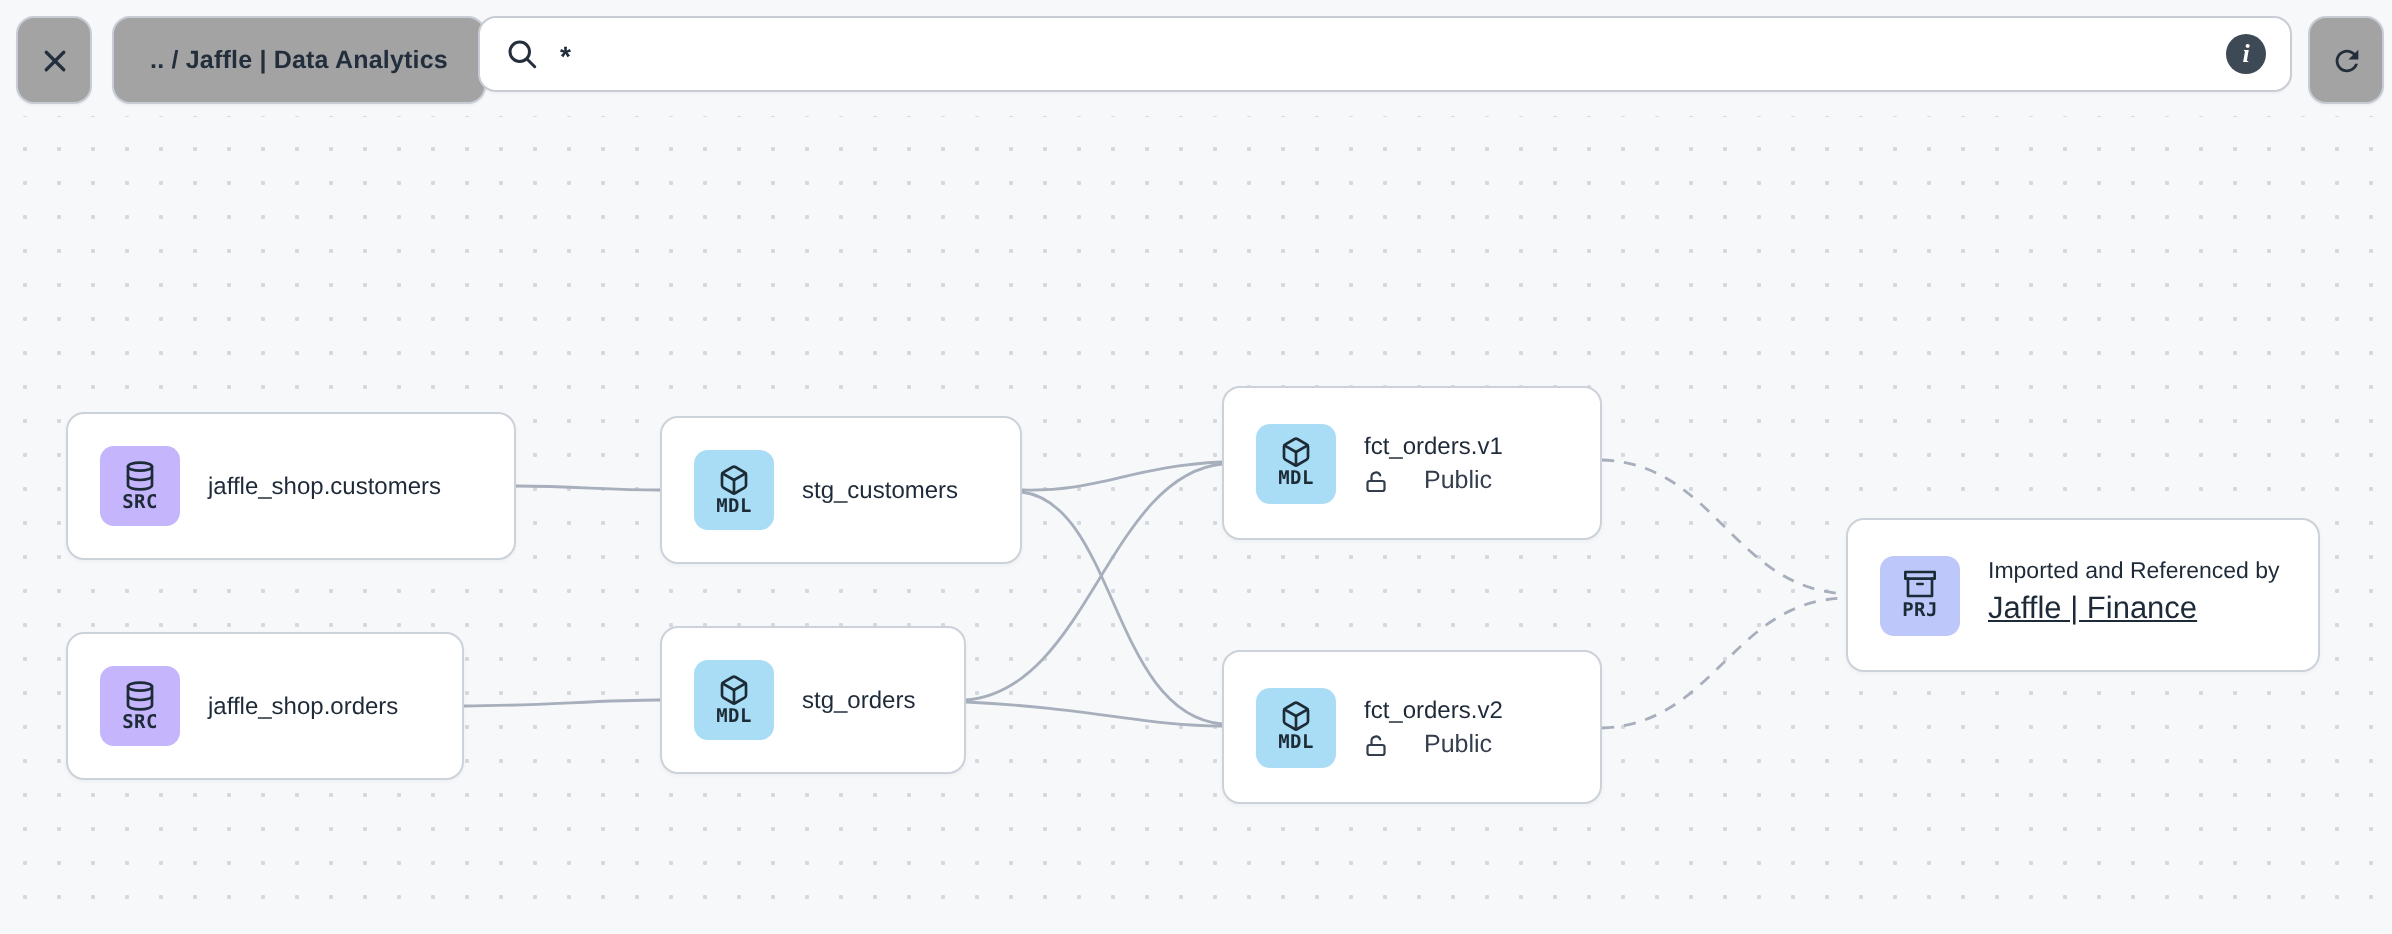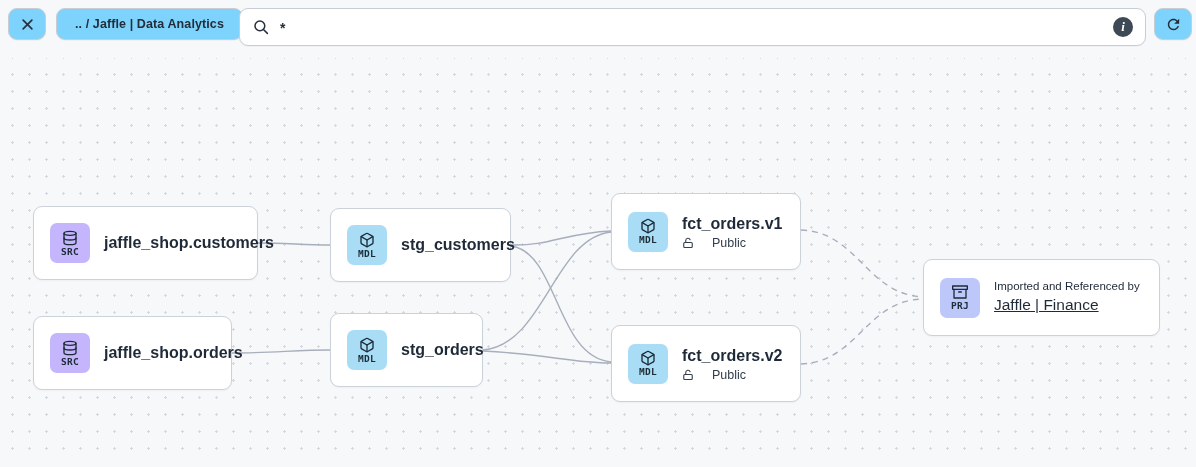--- a/index.html
+++ b/index.html
@@ -16,22 +16,22 @@
   
   .dots {
     position:absolute; left:0; right:0; top:58px; bottom:12px;
     background-image:radial-gradient(#d5d9df 1px, transparent 1.2px);
     background-size:17px 17px;
     background-position:4px 8px;
   }
 
   
   .tb-btn {
-    position:absolute; top:8px; height:32px;
-    background:#7dd3fc; border:1px solid #c8cdd5; border-radius:9px;
+    position:absolute; top:8px; height:44px;
+    background:#a3a3a3; border:1px solid #c8cdd5; border-radius:9px;
     display:flex; align-items:center; justify-content:center;
     cursor:pointer; color:#232e3c;
     box-shadow:0 1px 1px rgba(20,30,50,.03);
   }
   .close-btn   { left:8px;    width:38px; }
   .breadcrumb  { left:56px;   padding:0 18px; font-size:12.5px; font-weight:700; letter-spacing:.1px; }
   .refresh-btn { left:1154px; width:38px; }
 
   .searchbox {
     position:absolute; top:8px; left:239px; width:907px; height:38px;
@@ -71,21 +71,21 @@
     gap:1px; color:#1c2b36;
   }
   .badge-src { background:#c4b5fd; }
   .badge-mdl { background:#a9ddf6; }
   .badge-prj { background:#bdc7f9; }
   .badge-label {
     font-family:"DejaVu Sans Mono", monospace;
     font-size:9.5px; font-weight:700; letter-spacing:.2px; line-height:1;
   }
   .node-text { display:flex; flex-direction:column; justify-content:center; }
-  .node-title { font-size:16px; font-weight:700; color:#1f2a38; line-height:1.25; white-space:nowrap; }
+  .node-title { font-size:12px; font-weight:400; color:#1f2a38; line-height:1.25; white-space:nowrap; }
   .node-sub {
     display:flex; align-items:center; gap:18px; margin-top:3px;
     font-size:12.5px; color:#333d4b; line-height:1;
   }
   .node-caption { font-size:11.5px; font-weight:400; color:#1f2a38; white-space:nowrap; }
   .prj-title { font-size:15.5px; font-weight:400; margin-top:3px;text-decoration:underline; }
 
   
   #n-src-customers { left:33px;  top:206px; width:225px; height:74px; }
   #n-src-orders    { left:33px;  top:316px; width:199px; height:74px; }

